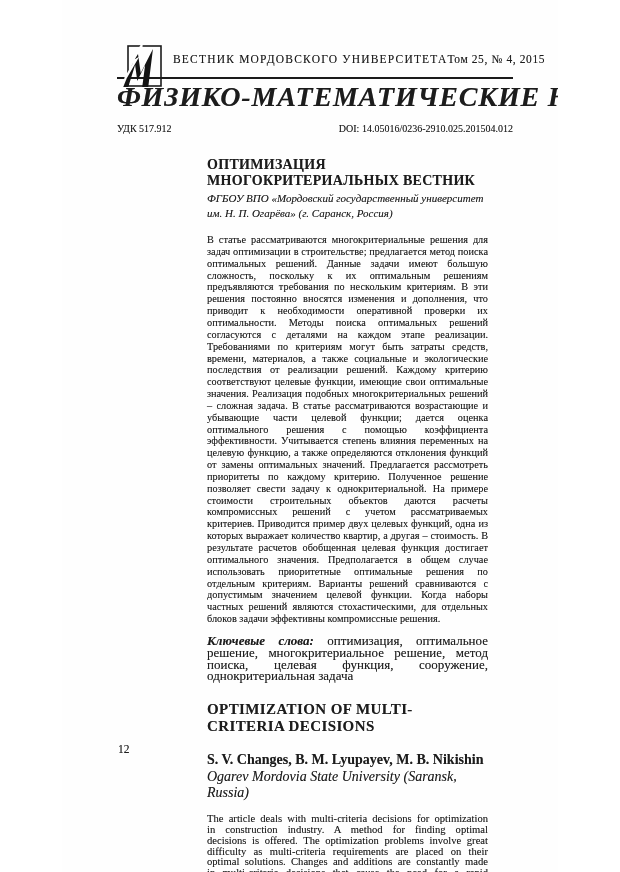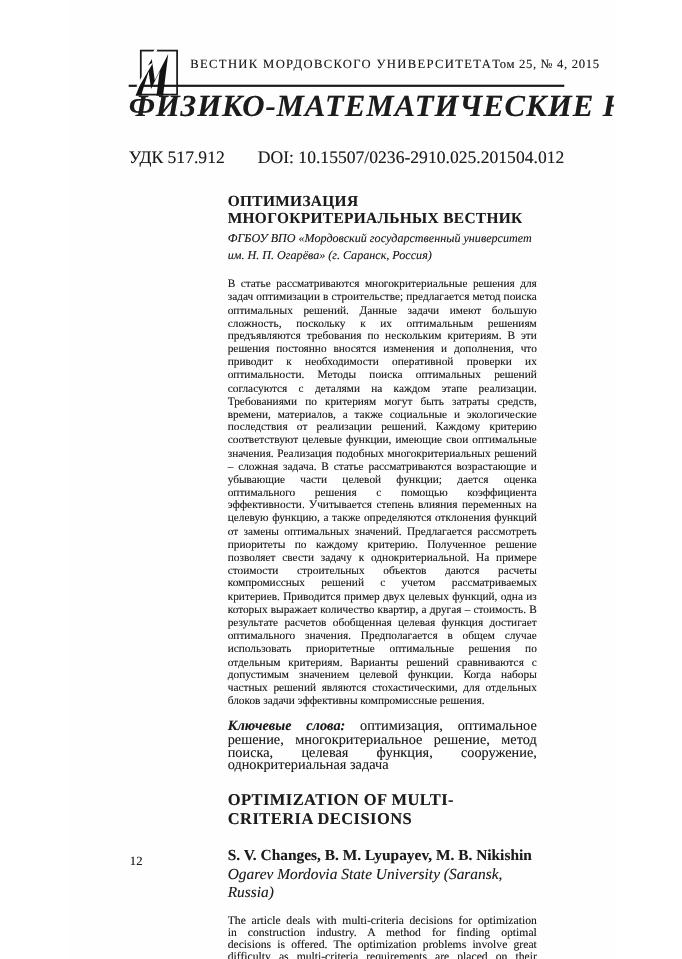--- a/index.html
+++ b/index.html
@@ -50,24 +50,24 @@
   .section-title {
     margin-top: 2px;
     text-align: left;
     font-size: 28px;
     font-weight: bold;
     font-style: italic;
     letter-spacing: 0.8px;
     white-space: nowrap;
   }
   .meta-row {
-    margin-top: 22px;
+    margin-top: 10px;
     display: flex;
     justify-content: space-between;
-    font-size: 16px;
+    font-size: 10px;
   }
 
   
   .article {
     margin-left: 90px;
     margin-right: 25px; 
   }
   .ru-title {
     margin-top: 23px;
     max-width: 330px;
@@ -128,21 +128,21 @@
     word-spacing: 1.5px;
   }
   .copyright {
     margin-top: 11px;
     text-align: left;
     font-size: 10.5px;
   }
   .page-number {
     position: absolute;
     left: 56px;
-    top: 777px;
+    top: 743px;
     font-size: 11.5px;
   }
 </style>
 </head>
 <body>
 
 <div class="page">
 
   <div class="header-top">
     <span class="logo-box">
@@ -155,21 +155,21 @@
       </svg>
     </span>
     <span class="journal-name">ВЕСТНИК МОРДОВСКОГО УНИВЕРСИТЕТА</span>
     <span class="issue-info">Том 25, № 4, 2015</span>
   </div>
 
   <div class="section-title">ФИЗИКО-МАТЕМАТИЧЕСКИЕ НАУКИ</div>
 
   <div class="meta-row">
     <span class="udk">УДК 517.912</span>
-    <span class="doi">DOI: 10.15507/0236-2910.025.201504.012</span>
+    <span class="doi">DOI: 14.05016/0236-2910.025.201504.012</span>
   </div>
 
   <div class="article">
 
     <div class="ru-title">ОПТИМИЗАЦИЯ МНОГОКРИТЕРИАЛЬНЫХ ВЕСТНИК</div>
 
     <div class="ru-affiliation">ФГБОУ ВПО «Мордовский государственный университет им. Н. П. Огарёва» (г. Саранск, Россия)</div>
 
     <div class="ru-abstract">В статье рассматриваются многокритериальные решения для задач оптимизации в строительстве; предлагается метод поиска оптимальных решений. Данные задачи имеют большую сложность, поскольку к их оптимальным решениям предъявляются требования по нескольким критериям. В эти решения постоянно вносятся изменения и дополнения, что приводит к необходимости оперативной проверки их оптимальности. Методы поиска оптимальных решений согласуются с деталями на каждом этапе реализации. Требованиями по критериям могут быть затраты средств, времени, материалов, а также социальные и экологические последствия от реализации решений. Каждому критерию соответствуют целевые функции, имеющие свои оптимальные значения. Реализация подобных многокритериальных решений – сложная задача. В статье рассматриваются возрастающие и убывающие части целевой функции; дается оценка оптимального решения с помощью коэффициента эффективности. Учитывается степень влияния переменных на целевую функцию, а также определяются отклонения функций от замены оптимальных значений. Предлагается рассмотреть приоритеты по каждому критерию. Полученное решение позволяет свести задачу к однокритериальной. На примере стоимости строительных объектов даются расчеты компромиссных решений с учетом рассматриваемых критериев. Приводится пример двух целевых функций, одна из которых выражает количество квартир, а другая – стоимость. В результате расчетов обобщенная целевая функция достигает оптимального значения. Предполагается в общем случае использовать приоритетные оптимальные решения по отдельным критериям. Варианты решений сравниваются с допустимым значением целевой функции. Когда наборы частных решений являются стохастическими, для отдельных блоков задачи эффективны компромиссные решения.</div>
 

